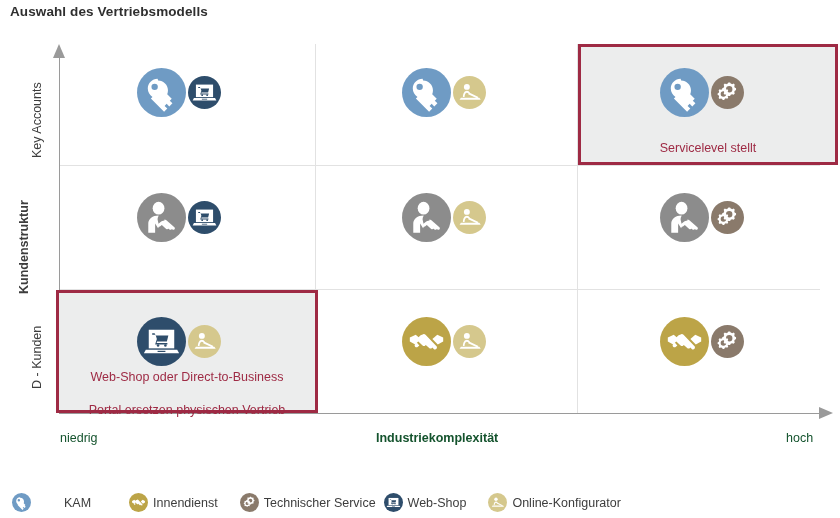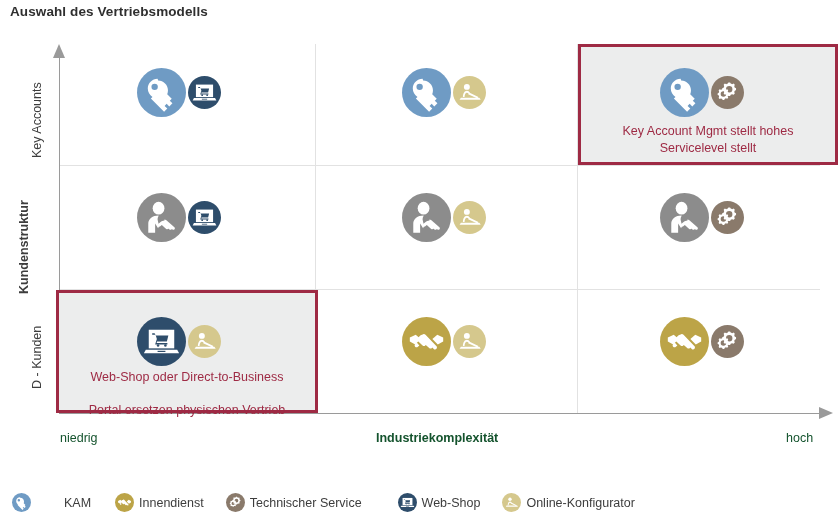--- a/index.html
+++ b/index.html
@@ -98,21 +98,20 @@
 
   <div class="ylab" style="left:30px;top:122px;">Key Accounts</div>
   <div class="ylab bold" style="left:17px;top:258px;">Kundenstruktur</div>
   <div class="ylab" style="left:30px;top:353px;">D - Kunden</div>
 
   <div class="xlab" style="left:60px;top:395px;">niedrig</div>
   <div class="xlab bold" style="left:368px;top:395px;padding-left:8px;">Industriekomplexität</div>
   <div class="xlab" style="left:786px;top:395px;">hoch</div>
 
   <div class="hl" id="highlight-top-right" style="left:578px;top:8px;width:260px;height:121px;">
-    <div class="hl-text" style="top:76px;">Key Account Mgmt stellt hohes</div>
     <div class="hl-text" style="top:93px;">Servicelevel stellt</div>
   </div>
 
   <div class="hl" id="highlight-bottom-left" style="left:56px;top:254px;width:262px;height:123px;">
     <div class="hl-text" style="top:76px;">Web-Shop oder Direct-to-Business</div>
     <div class="hl-text" style="top:109px;">Portal ersetzen physischen Vertrieb</div>
   </div>
 
   <div class="cell" style="left:137px;top:32px;">
     <span class="ic i-kam big" style="width: 49px; height: 49px;">
@@ -339,21 +338,21 @@
     <span class="ic i-kam leg-ic" style="width: 19px; height: 19px;">
         <svg viewBox="0 0 100 100" width="19" height="19">
       <circle cx="50" cy="50" r="50" fill="#6f9bc4"></circle>
       <g fill="#fff">
         <path d="M42 22c-11 0-20 9-20 20 0 7.2 3.8 13.5 9.6 17l-3.3 3.4 27 27 6.5-6.6-5.5-5.5 4.2-4.2 5.4 5.5 6.4-6.5-5.4-5.5 4-4-9.2-9.2c1-2.5 1.5-5.2 1.5-8 0-11-9-20-20-20zm-6 10a6.5 6.5 0 1 1 0 13 6.5 6.5 0 0 1 0-13z"></path>
       </g>
     </svg>
       </span>
     <span class="leg-label">KAM</span>
   </div>
-  <div class="leg" style="margin-left:24px;">
+  <div class="leg" style="margin-left:38px;">
     <span class="ic i-inn leg-ic" style="width: 19px; height: 19px;">
         <svg viewBox="0 0 100 100" width="19" height="19">
       <circle cx="50" cy="50" r="50" fill="#bca447"></circle>
       <g fill="#fff">
         <path d="M16 42l12-6 10 9-11 11-11-6z"></path>
         <path d="M84 42l-12-6-10 9 11 11 11-6z"></path>
         <path d="M38 37l-9 9 13 12c1.6 1.5 4 1.5 5.5 0l1-1 7 6.4c1.6 1.5 4.1 1.4 5.6-.2l.7-.8 3 2.7c1.6 1.5 4.2 1.3 5.6-.3 1.4-1.6 1.2-4.1-.4-5.5L48 36c-1.3-1.1-3-1.5-4.6-1-1.5.4-3.6 1.2-5.4 2z"></path>
         <path d="M30 52l-3 3c-1.6 1.5-1.7 4-.2 5.6 1.5 1.6 4 1.7 5.6.2l3-2.8z"></path>
       </g>
     </svg>
@@ -365,21 +364,21 @@
         <svg viewBox="0 0 100 100" width="19" height="19">
       <circle cx="50" cy="50" r="50" fill="#8a7a6b"></circle>
       <g fill="#fff">
         <path d="M62 18l3.2 5.3c1.5.2 3 .6 4.3 1.3l5.6-2 4.4 4.4-2 5.6c.7 1.4 1.1 2.8 1.3 4.3l5.3 3.2v6.2l-5.3 3.2c-.2 1.5-.6 3-1.3 4.3l2 5.6-4.4 4.4-5.6-2c-1.4.7-2.8 1.1-4.3 1.3L62 68.3h-6.2l-3.2-5.3a17 17 0 0 1-4.3-1.3l-5.6 2-4.4-4.4 2-5.6a17 17 0 0 1-1.3-4.3l-5.3-3.2v-6.2l5.3-3.2c.2-1.5.6-3 1.3-4.3l-2-5.6 4.4-4.4 5.6 2c1.4-.7 2.8-1.1 4.3-1.3L55.8 18zm-3.1 13.4a11.8 11.8 0 1 0 0 23.6 11.8 11.8 0 0 0 0-23.6z" transform="translate(2,-2) scale(0.82) translate(6,8)"></path>
         <path d="M40 44l2.6 4.3c1.2.2 2.4.5 3.5 1l4.6-1.6 3.6 3.6-1.6 4.6c.5 1.1.8 2.3 1 3.5l4.3 2.6v5.1l-4.3 2.6c-.2 1.2-.5 2.4-1 3.5l1.6 4.6-3.6 3.6-4.6-1.6c-1.1.5-2.3.8-3.5 1L40 85.4h-5.1l-2.6-4.3c-1.2-.2-2.4-.5-3.5-1l-4.6 1.6-3.6-3.6 1.6-4.6c-.5-1.1-.8-2.3-1-3.5L16.9 67.4v-5.1l4.3-2.6c.2-1.2.5-2.4 1-3.5l-1.6-4.6 3.6-3.6 4.6 1.6c1.1-.5 2.3-.8 3.5-1L34.9 44zm-2.6 11a9.6 9.6 0 1 0 0 19.3 9.6 9.6 0 0 0 0-19.3z" transform="translate(2,-6) scale(0.86) translate(4,6)"></path>
       </g>
     </svg>
       </span>
     <span class="leg-label">Technischer Service</span>
   </div>
-  <div class="leg" style="margin-left:36px;">
+  <div class="leg" style="margin-left:8px;">
     <span class="ic i-webbig leg-ic" style="width: 19px; height: 19px;">
         <svg viewBox="0 0 100 100" width="19" height="19">
       <circle cx="50" cy="50" r="50" fill="#2e4d6b"></circle>
       <g fill="#fff">
         <path d="M24 26h52v38H24z"></path>
         <path d="M18 67h64l4 7H14z"></path>
       </g>
       <g fill="#2e4d6b">
         <path d="M31 33h5l2 5h26l-3 12H41l-1 3h22v3H37l3.5-11-2.5-9h-7z"></path>
         <circle cx="43" cy="58" r="2.6"></circle>

